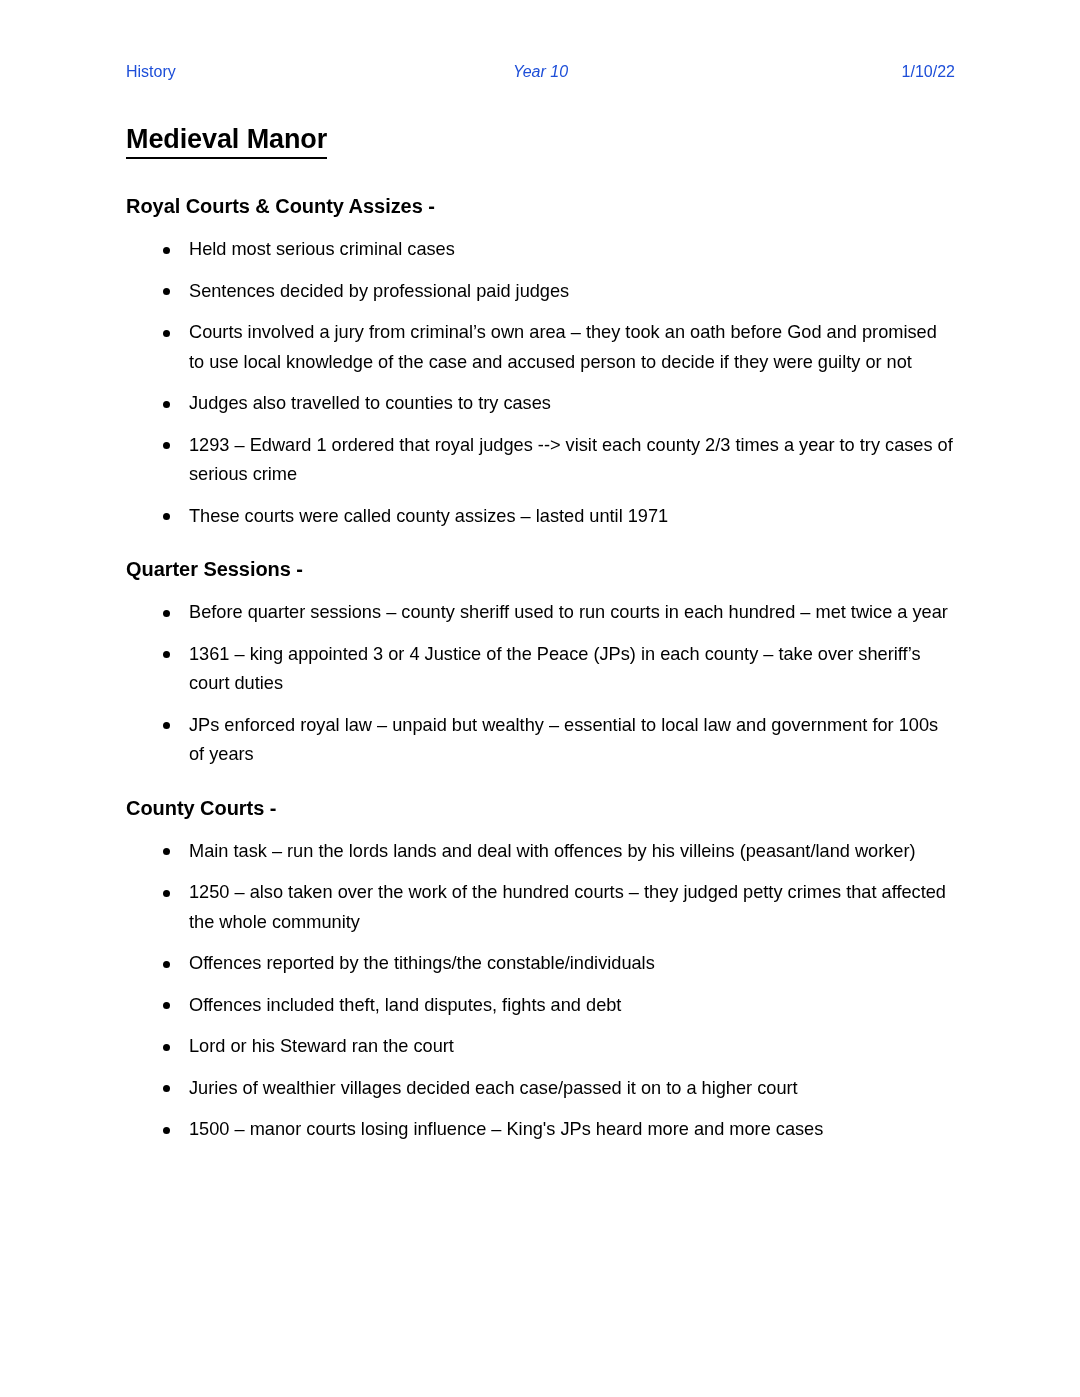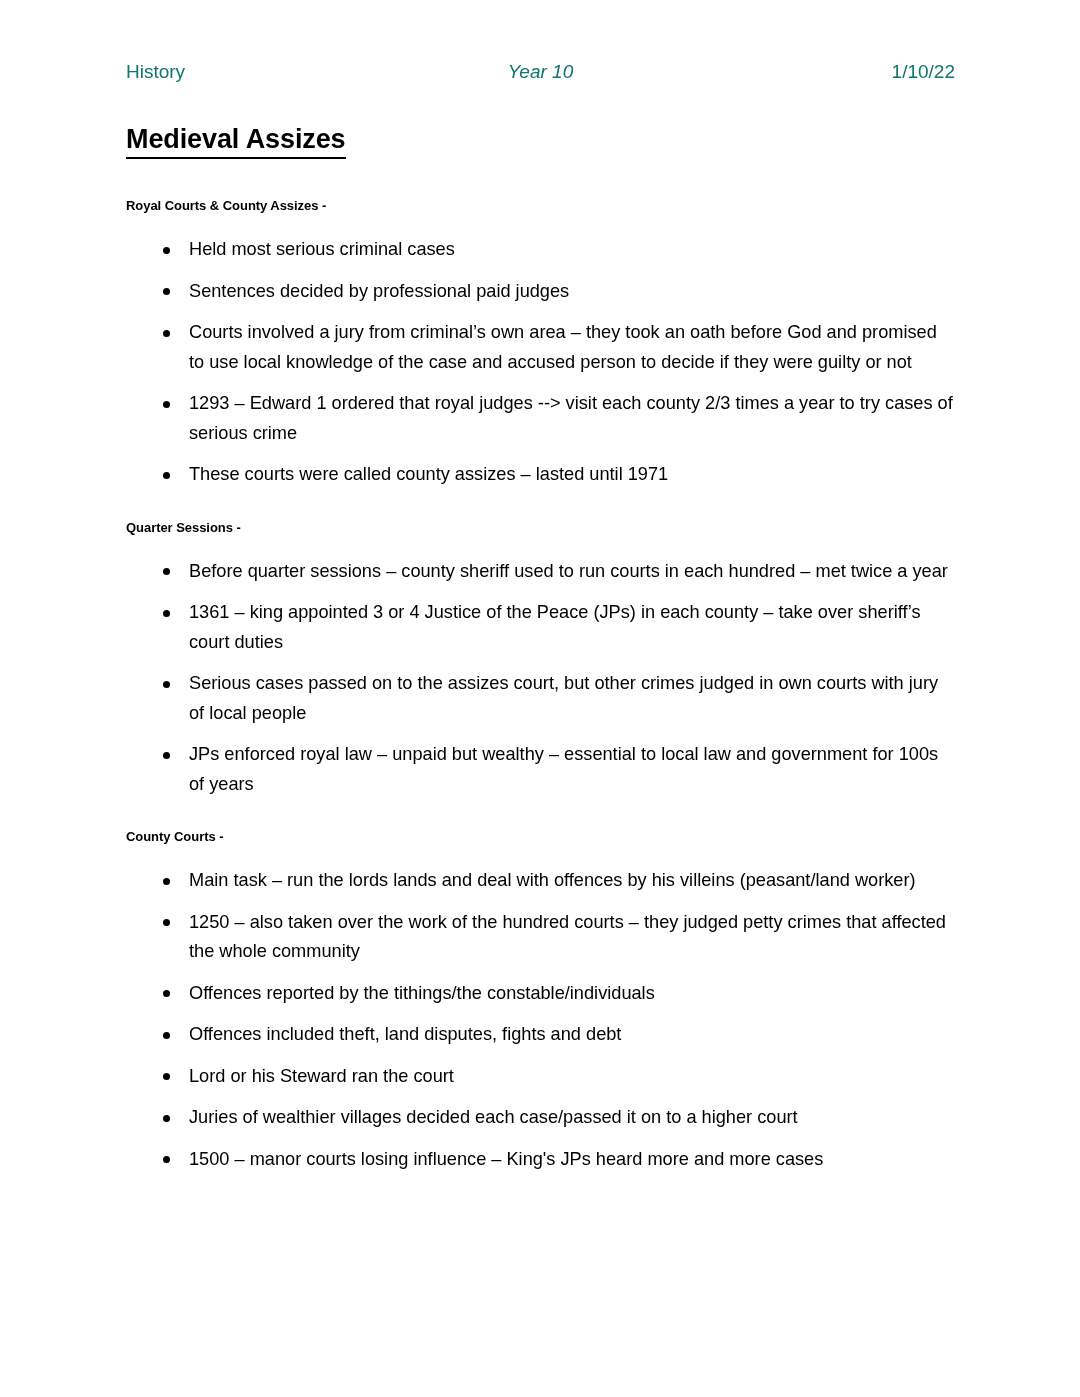--- a/index.html
+++ b/index.html
@@ -24,23 +24,23 @@
 
   
   .doc-header {
     position: absolute;
     top: 60px;
     left: 126px;
     width: 829px;
     height: 24px;
     display: flex;
     align-items: flex-start;
-    font-size: 19px;
+    font-size: 16px;
     line-height: 24px;
-    color: #0f766e;
+    color: #1d4ed8;
   }
   .doc-header .hdr-left {
     flex: 0 0 33%;
     text-align: left;
     white-space: nowrap;
   }
   .doc-header .hdr-center {
     flex: 0 0 34%;
     text-align: center;
     white-space: nowrap;
@@ -71,21 +71,21 @@
     padding-bottom: 1px;
   }
   .title-wrap {
     margin-bottom: 18px;
   }
 
   .section {
     margin: 0;
   }
   .section-heading {
-    font-size: 13px;
+    font-size: 20px;
     font-weight: bold;
     line-height: 26px;
     margin: 0 0 16px 0;
     letter-spacing: -0.05px;
   }
 
   ul.bullets {
     list-style: none;
     margin: 0 0 0 0;
     padding: 0;
@@ -119,42 +119,42 @@
 
   <div class="doc-header">
     <span class="hdr-left">History</span>
     <span class="hdr-center">Year 10</span>
     <span class="hdr-right">1/10/22</span>
   </div>
 
   <div class="content">
 
     <div class="title-wrap">
-      <h1 class="doc-title">Medieval Assizes</h1>
+      <h1 class="doc-title">Medieval Manor</h1>
     </div>
 
     <div class="section">
       <h2 class="section-heading">Royal Courts &amp; County Assizes -</h2>
       <ul class="bullets">
         <li>Held most serious criminal cases</li>
         <li>Sentences decided by professional paid judges</li>
         <li>Courts involved a jury from criminal’s own area – they took an oath before God and promised to use local knowledge of the case and accused person to decide if they were guilty or not</li>
+        <li>Judges also travelled to counties to try cases</li>
         <li>1293 – Edward 1 ordered that royal judges --&gt; visit each county 2/3 times a year to try cases of serious crime</li>
         <li>These courts were called county assizes – lasted until 1971</li>
       </ul>
     </div>
 
     <div class="sec-gap-1"></div>
 
     <div class="section">
       <h2 class="section-heading">Quarter Sessions -</h2>
       <ul class="bullets">
         <li>Before quarter sessions – county sheriff used to run courts in each hundred – met twice a year</li>
         <li>1361 – king appointed 3 or 4 Justice of the Peace (JPs) in each county – take over sheriff’s court duties</li>
-        <li>Serious cases passed on to the assizes court, but other crimes judged in own courts with jury of local people</li>
         <li>JPs enforced royal law – unpaid but wealthy – essential to local law and government for 100s of years</li>
       </ul>
     </div>
 
     <div class="sec-gap-2"></div>
 
     <div class="section">
       <h2 class="section-heading">County Courts -</h2>
       <ul class="bullets">
         <li>Main task – run the lords lands and deal with offences by his villeins (peasant/land worker)</li>

